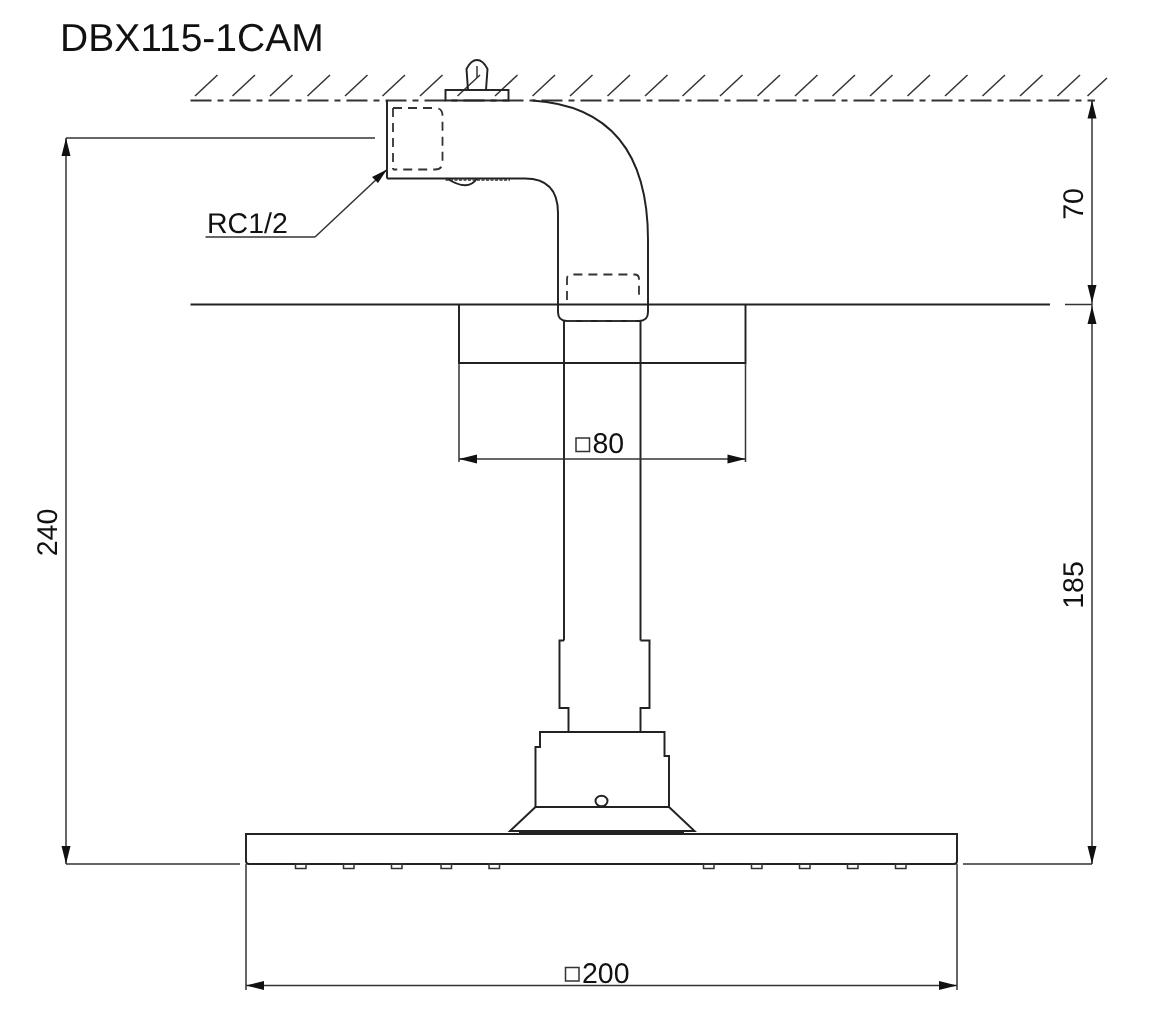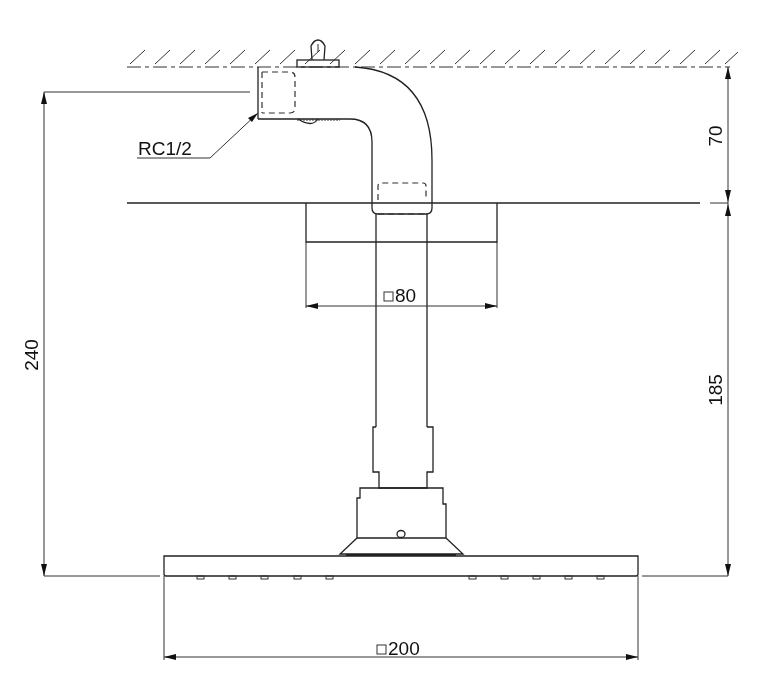--- a/index.html
+++ b/index.html
@@ -15,20 +15,21 @@
   .line { stroke: #222; stroke-width: 1.3; fill: none; }
   .thin { stroke: #333; stroke-width: 1; fill: none; }
   .dash { stroke: #333; stroke-width: 1.2; fill: none; stroke-dasharray: 6 4; }
   .hatch { stroke: #333; stroke-width: 1; }
   .arrow { fill: #111; stroke: none; }
 </style>
 </head>
 <body>
 
 <div class="stage">
+  <div class="title">DBX115-1CAM</div>
 
   <svg width="768" height="680" viewBox="0 0 768 680">
 
     <g>
       <line x1="127" y1="67" x2="730" y2="67" class="dash" style="stroke-dasharray: 14 4 4 4;"></line>
       <g class="hatch">
         <line x1="130" y1="64" x2="145" y2="50"></line>
         <line x1="155" y1="64" x2="170" y2="50"></line>
         <line x1="180" y1="64" x2="195" y2="50"></line>
         <line x1="205" y1="64" x2="220" y2="50"></line>

